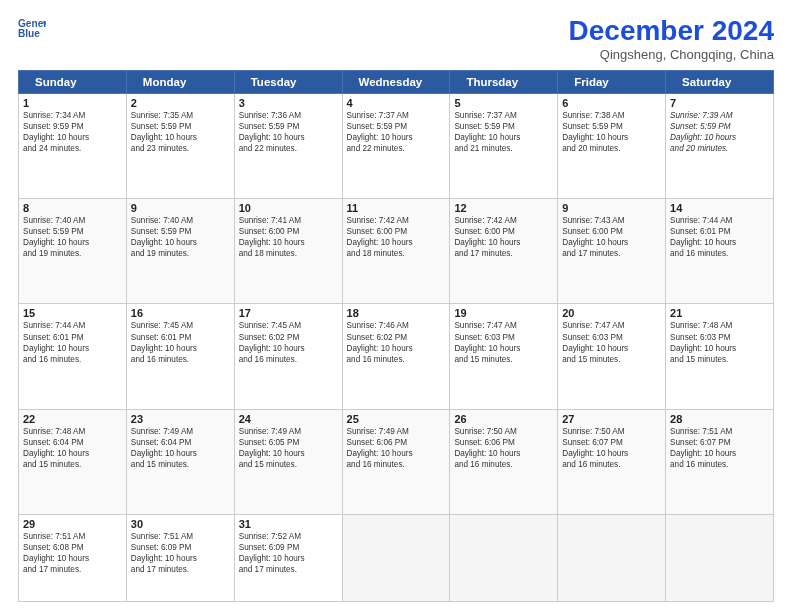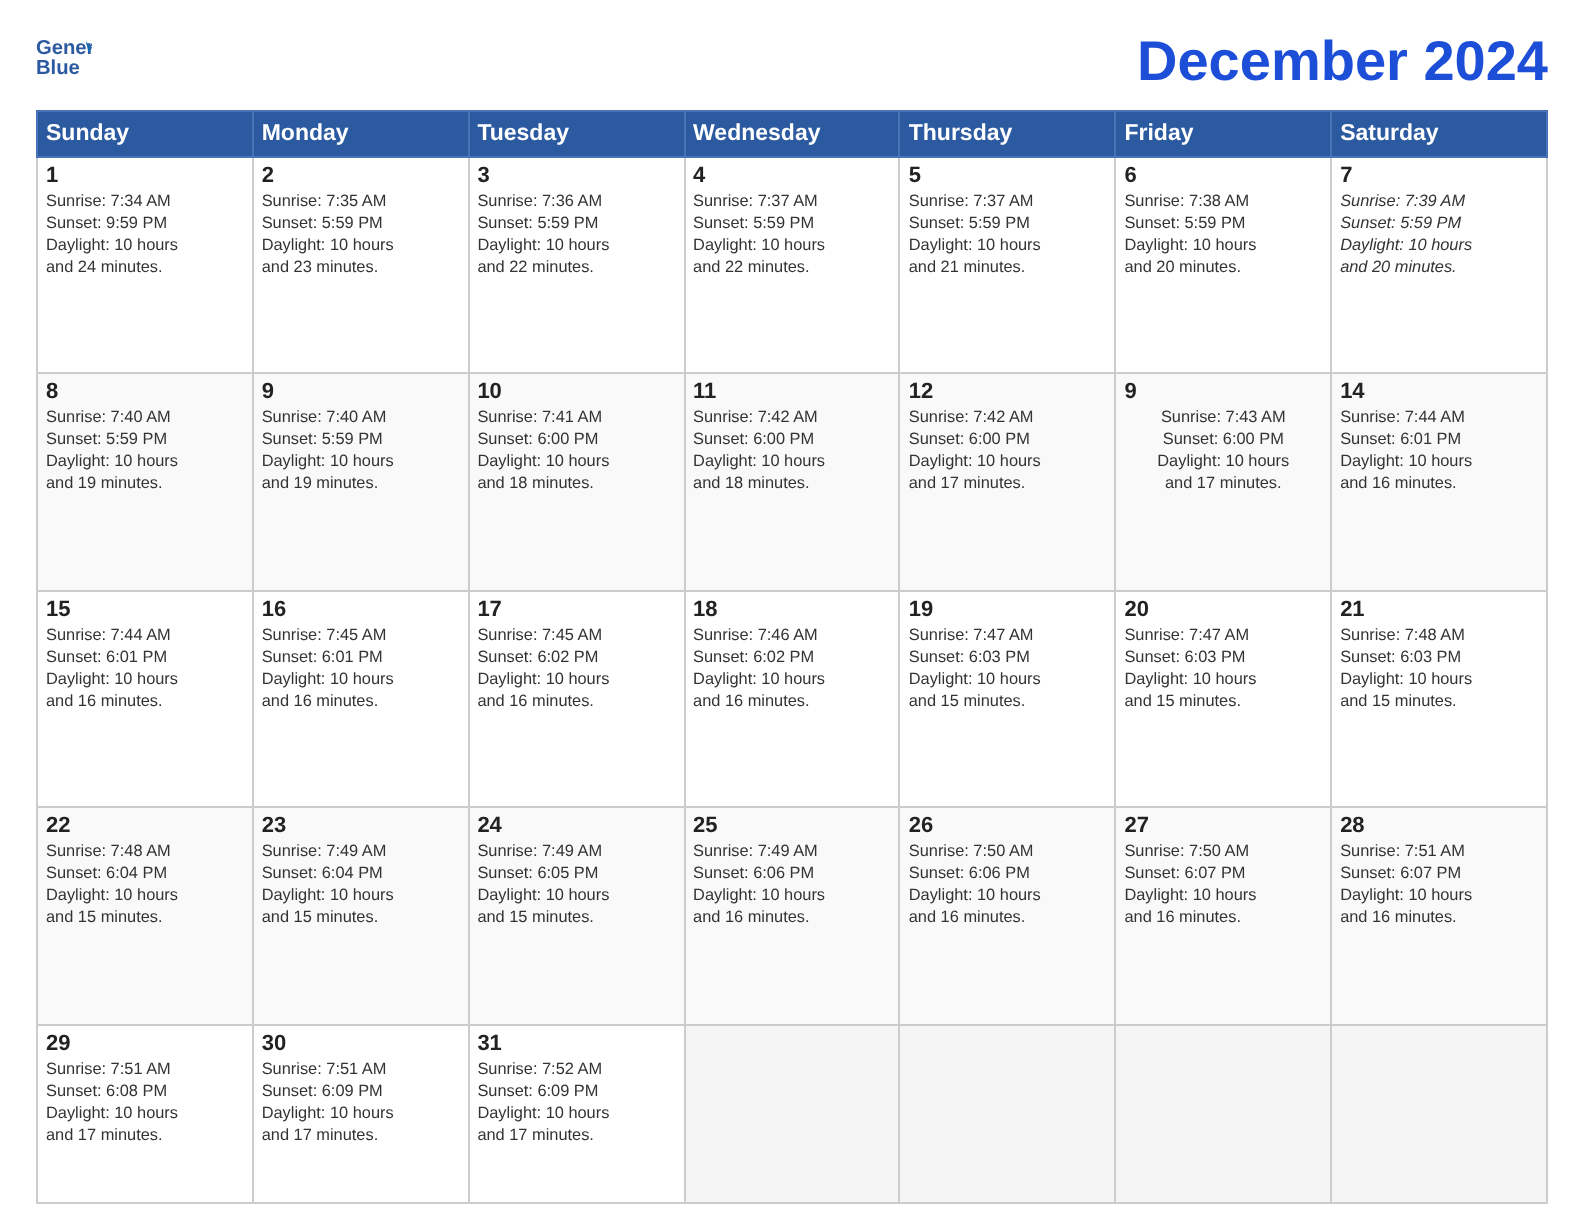--- a/index.html
+++ b/index.html
@@ -50,21 +50,21 @@
       border: 1px solid #ccc;
       border-collapse: collapse;
       width: 100%;
       table-layout: fixed;
     }
     .calendar th {
       background: #2c5aa0;
       color: #fff;
       font-size: 11.5px;
       font-weight: bold;
-      padding: 5px 4px;
+      padding: 5px 16px;
       text-align: left;
       border: 1px solid #4a72b8;
     }
     .calendar td {
       border: 1px solid #ccc;
       vertical-align: top;
       padding: 3px 4px 3px 4px;
       font-size: 8.5px;
       color: #333;
       background: #fff;
@@ -100,20 +100,21 @@
     <div class="logo">
       <svg class="logo-icon" viewBox="0 0 36 36">
         <text x="0" y="14" font-size="13" font-weight="bold" fill="#2c5aa0" font-family="Arial">General</text>
         <text x="0" y="27" font-size="13" font-weight="bold" fill="#2c5aa0" font-family="Arial">Blue</text>
         <polygon points="28,2 36,10 32,6" fill="#2c8fd4"></polygon>
         <polygon points="32,6 36,10 34,14" fill="#1a6ab0"></polygon>
       </svg>
     </div>
     <div class="title-area">
       <div class="month-title">December 2024</div>
+      <div class="location">Qingsheng, Chongqing, China</div>
     </div>
   </div>
 
   <table class="calendar">
     <thead>
       <tr>
       <th>Sunday</th>
           <th>Monday</th>
           <th>Tuesday</th>
           <th>Wednesday</th>
@@ -205,21 +206,21 @@
           </td>
           <td>
             <span class="day-num">12</span>
             <div class="day-info" style="white-space: pre-wrap;">Sunrise: 7:42 AM
 Sunset: 6:00 PM
 Daylight: 10 hours
 and 17 minutes.</div>
           </td>
           <td>
             <span class="day-num">9</span>
-            <div class="day-info" style="white-space: pre-wrap; text-align: center;">Sunrise: 7:43 AM
+            <div class="day-info" style="white-space: pre-wrap;">Sunrise: 7:43 AM
 Sunset: 6:00 PM
 Daylight: 10 hours
 and 17 minutes.</div>
           </td>
           <td>
             <span class="day-num">14</span>
             <div class="day-info" style="white-space: pre-wrap;">Sunrise: 7:44 AM
 Sunset: 6:01 PM
 Daylight: 10 hours
 and 16 minutes.</div>

